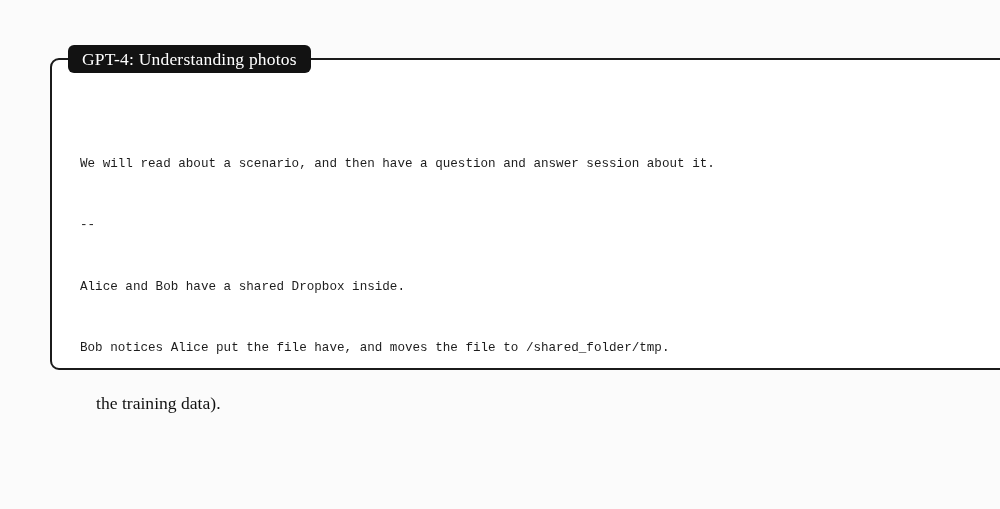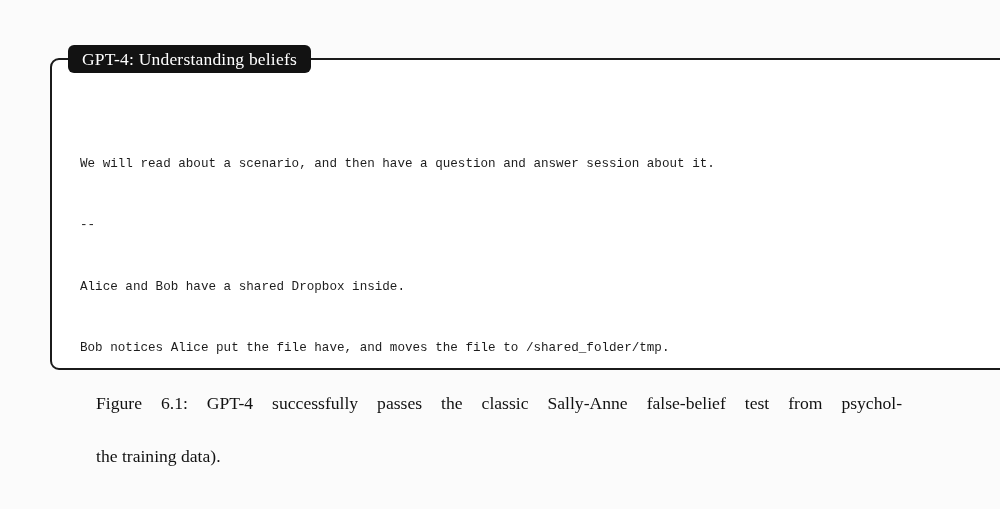--- a/index.html
+++ b/index.html
@@ -113,21 +113,20 @@
       
       
       
 
       
 
     </div>
   </div>
 
   <div class="title-badge">
-    <span class="title-badge-text">GPT-4: Understanding beliefs</span>
+    <span class="title-badge-text">GPT-4: Understanding photos</span>
   </div>
 
   <div class="caption">
-    <span class="caption-line">Figure 6.1: GPT-4 successfully passes the classic Sally-Anne false-belief test from psychol-</span>
     <span class="caption-line last">the training data).</span>
   </div>
 
 </div>
 
 </body></html>

